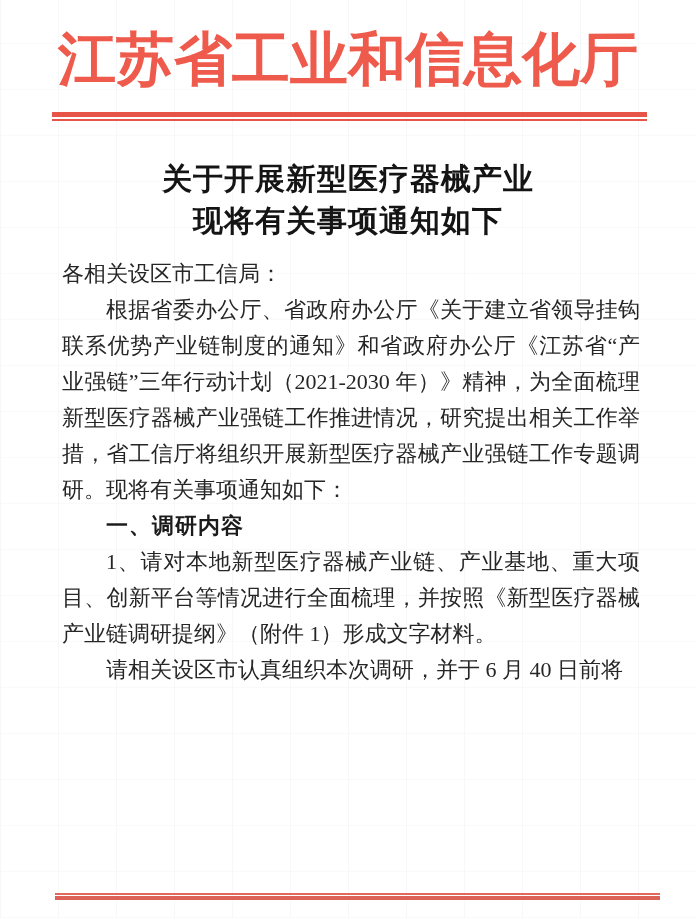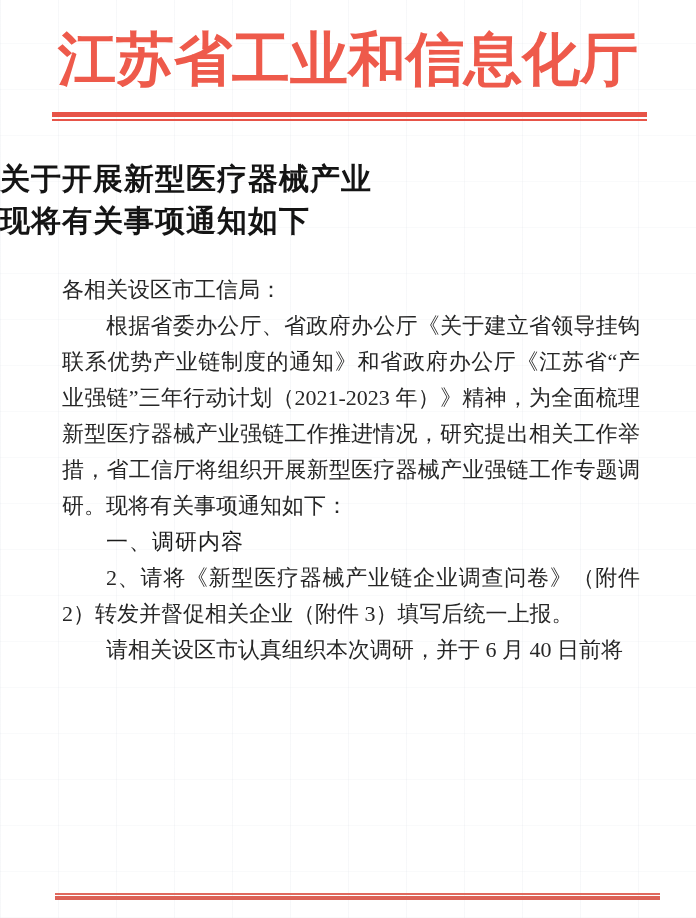--- a/index.html
+++ b/index.html
@@ -45,47 +45,48 @@
   .header-rule .thick { height: 5px; background: #e75448; }
   .header-rule .gap   { height: 2px; background: transparent; }
   .header-rule .thin  { height: 2px; background: #e75448; }
 
   
   .doc-title {
     position: absolute;
     top: 158px;
     left: 0;
     width: 100%;
+    text-align: center;
     font-size: 30px;
     line-height: 42px;
     font-weight: 700;
     color: #141414;
     letter-spacing: 1px;
   }
 
   
   .doc-body {
     position: absolute;
-    top: 272px;
+    top: 256px;
     left: 62px;
     width: 578px;
     font-size: 22px;
     line-height: 36px;
     color: #262626;
     text-align: justify;
   }
   .doc-body p {
     margin: 0;
     padding: 0;
   }
   .p-indent { text-indent: 2em; }
   .p-heading {
     text-indent: 2em;
     font-family: "Liberation Sans", "DejaVu Sans", sans-serif;
-    font-weight: 400;
+    font-weight: 700;
     color: #1b1b1b;
     letter-spacing: 1px;
   }
 
   
   .footer-rule {
     position: absolute;
     top: 893px;
     left: 55px;
     width: 605px;
@@ -108,23 +109,23 @@
     <div class="thin"></div>
   </div>
 
   <div class="doc-title">
     <div>关于开展新型医疗器械产业</div>
     <div>现将有关事项通知如下</div>
   </div>
 
   <div class="doc-body">
     <p class="p-salutation">各相关设区市工信局：</p>
-    <p class="p-indent">根据省委办公厅、省政府办公厅《关于建立省领导挂钩联系优势产业链制度的通知》和省政府办公厅《江苏省“产业强链”三年行动计划（2021-2023 年）》精神，为全面梳理新型医疗器械产业强链工作推进情况，研究提出相关工作举措，省工信厅将组织开展新型医疗器械产业强链工作专题调研。现将有关事项通知如下：</p>
+    <p class="p-indent">根据省委办公厅、省政府办公厅《关于建立省领导挂钩联系优势产业链制度的通知》和省政府办公厅《江苏省“产业强链”三年行动计划（2021-2030 年）》精神，为全面梳理新型医疗器械产业强链工作推进情况，研究提出相关工作举措，省工信厅将组织开展新型医疗器械产业强链工作专题调研。现将有关事项通知如下：</p>
     <p class="p-heading">一、调研内容</p>
-    <p class="p-indent">2、请将《新型医疗器械产业链企业调查问卷》（附件 2）转发并督促相关企业（附件 3）填写后统一上报。</p>
+    <p class="p-indent">1、请对本地新型医疗器械产业链、产业基地、重大项目、创新平台等情况进行全面梳理，并按照《新型医疗器械产业链调研提纲》（附件 1）形成文字材料。</p>
     <p class="p-indent">请相关设区市认真组织本次调研，并于 6 月 40 日前将</p>
   </div>
 
   <div class="footer-rule">
     <div class="thin"></div>
     <div class="gap"></div>
     <div class="thick"></div>
   </div>
 
 </div>

